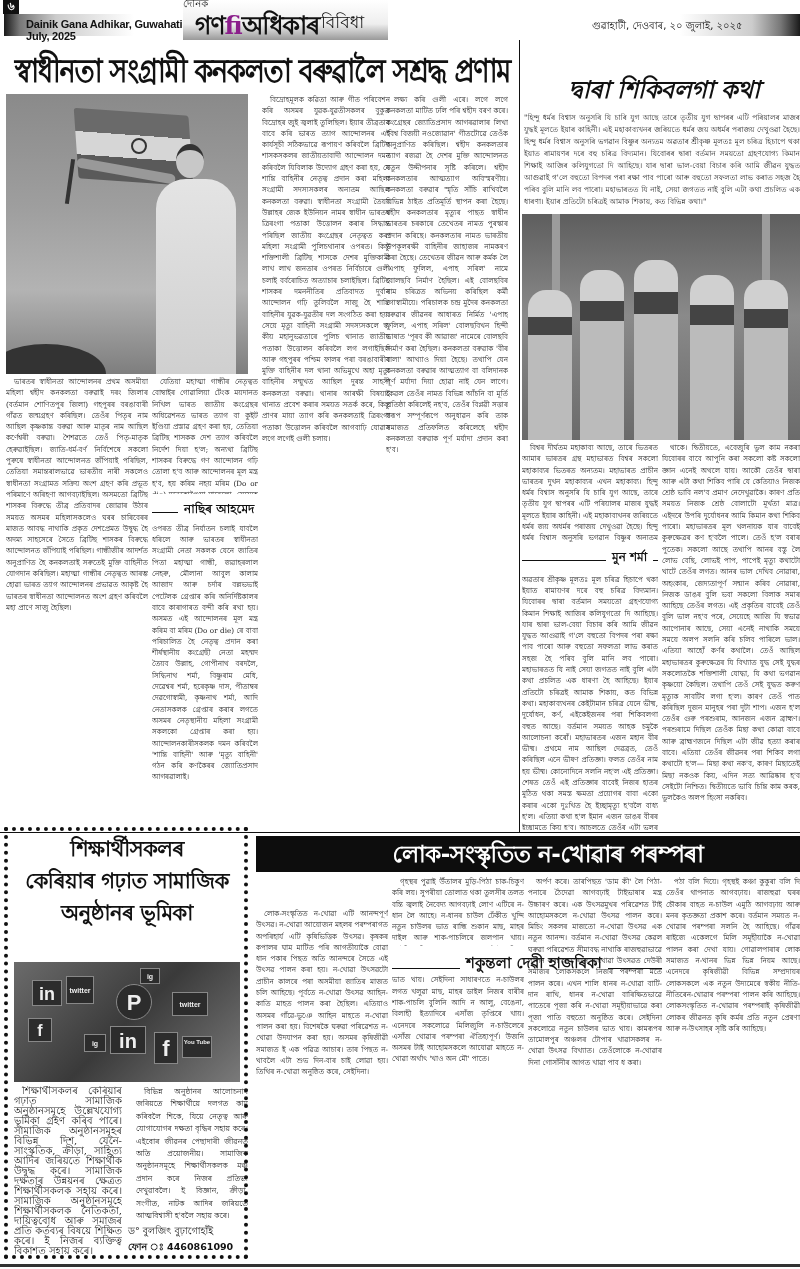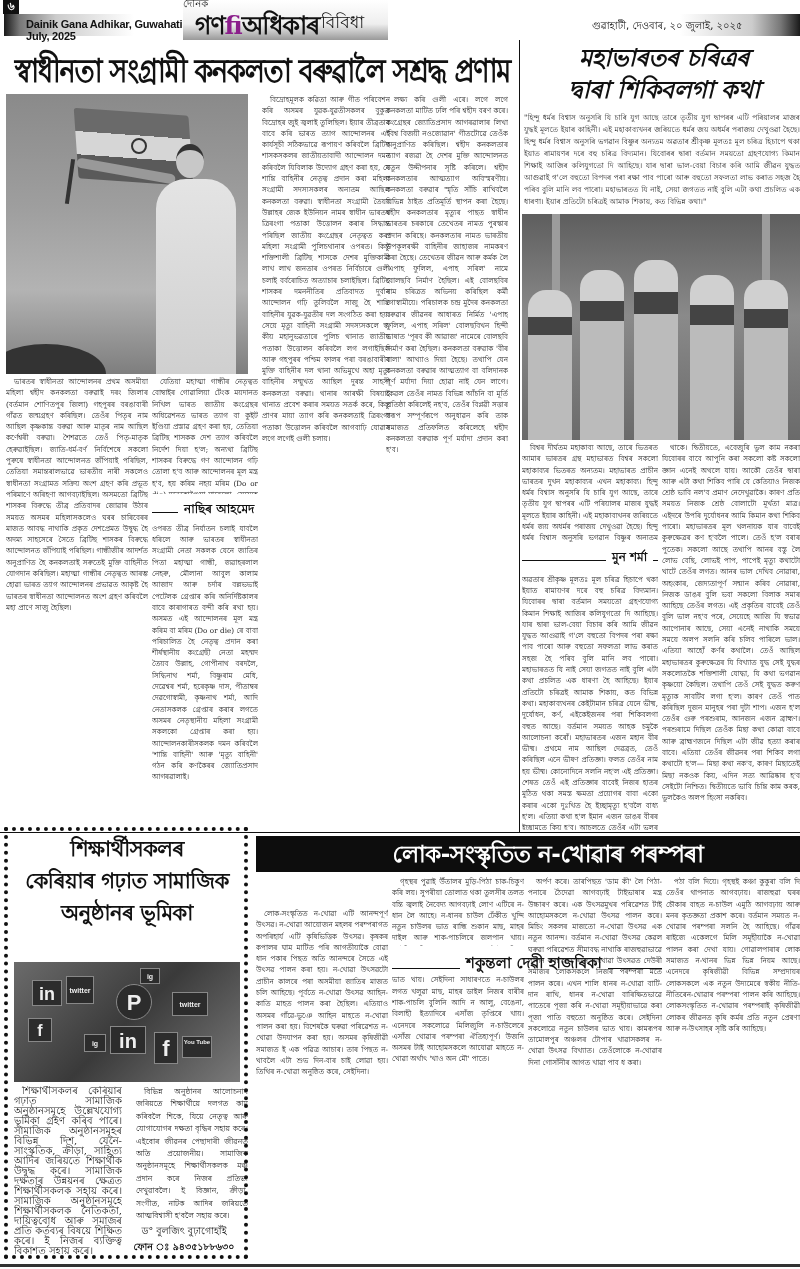--- a/index.html
+++ b/index.html
@@ -49,21 +49,21 @@
   .photo-mb .c { position: absolute; top: 0; width: 8px; height: 226px; background: #9c9c9c; }
 
   
   .folk-banner { position: absolute; left: 256px; top: 836px; width: 584px; height: 36px; background: #0d0d0d; color: #fff; font-size: 23px; font-weight: bold; text-align: center; line-height: 36px; letter-spacing: -0.5px; }
 
   
   .dotbox { position: absolute; left: 4px; top: 827px; width: 244px; height: 432px; border: 4px dotted #111; }
   .dot-head { position: absolute; left: 14px; top: 833px; width: 226px; font-size: 21px; font-weight: bold; line-height: 32px; text-align: center; color: #111; letter-spacing: -0.5px; }
   .photo-social { position: absolute; left: 14px; top: 962px; width: 226px; height: 120px; background: linear-gradient(135deg, #6b6b6b 0%, #3a3a3a 50%, #7a7a7a 100%); overflow: hidden; }
   .tile { position: absolute; background: #2c2c2c; color: #eee; font-family: "Liberation Sans", sans-serif; font-weight: bold; text-align: center; border: 1px solid #888; }
-  .author-sig { position: absolute; font-size: 9.5px; color: #111; text-align: center; font-family: "DejaVu Sans", sans-serif; }
+  .author-sig { position: absolute; font-size: 9.5px; color: #111; text-align: left; font-family: "DejaVu Sans", sans-serif; }
 
   .bottom-rule { position: absolute; left: 0; top: 1264px; width: 800px; height: 3px; background: #333; }
 </style>
 </head>
 <body>
 
 <header class="masthead">
   <div class="page-num">৬</div>
   <div class="mast-left">
     <span>Dainik Gana Adhikar, Guwahati, Sunday, 20 July, 2025</span>
@@ -107,21 +107,21 @@
     </div>
   <div class="col" style="left:386px; top:94px; width:122px; height:730px;">
       <p>লক্ষ্য কৰি গুলী এৰে। লগে লগে কনকলতা মাটিত ঢলি পৰি শ্বহীদ বৰণ কৰে। কংগ্ৰেছৰ জ্যোতিপ্ৰসাদ আগৰৱালাৰ লিখা 'বিশ্ব বিজয়ী নওজোৱান' গীতটোৱে তেওঁক অনুপ্ৰাণিত কৰিছিল। শ্বহীদ কনকলতাৰ ত্যাগ ৰজৱা হৈ দেশৰ মুক্তি আন্দোলনত নতুন উদ্দীপনাৰ সৃষ্টি কৰিলে। শ্বহীদ কনকলতাৰ আত্মত্যাগ অবিস্মৰণীয়। কনকলতা বৰুৱাৰ স্মৃতি সাঁচি ৰাখিবলৈ বিভিন্ন ঠাইত প্ৰতিমূৰ্তি স্থাপন কৰা হৈছে। শ্বহীদ কনকলতাৰ মৃত্যুৰ পাছত স্বাধীন ভাৰতৰ চৰকাৰে তেখেতৰ নামত পুৰস্কাৰ প্ৰদান কৰিছে। কনকলতাৰ নামত ভাৰতীয় উপকূলৰক্ষী বাহিনীৰ জাহাজৰ নামকৰণ কৰা হৈছে। তেখেতৰ জীৱন আৰু কৰ্মক লৈ 'এপাহ ফুলিল, এপাহ সৰিল' নামে বোলছবি নিৰ্মাণ হৈছিল। এই বোলছবিৰ নাম চৰিত্ৰত অভিনয় কৰিছিল কৰ্মী গোস্বামীয়ে। পৰিচালক চন্দ্ৰ মুদৈৰ কনকলতা বৰুৱাৰ জীৱনৰ আধাৰত নিৰ্মিত 'এপাহ ফুলিল, এপাহ সৰিল' বোলছবিখন হিন্দী ভাষাত 'পূৰব কী আৱাজ' নামেৰে বোলছবি নিৰ্মাণ কৰা হৈছিল। কনকলতা বৰুৱাক 'বীৰ বালা' আখ্যাও দিয়া হৈছে। তথাপি যেন কনকলতা বৰুৱাৰ আত্মত্যাগ বা বলিদানক পূৰ্ণ মৰ্যাদা দিয়া হোৱা নাই যেন লাগে। কেৱল তেওঁৰ নামত বিভিন্ন আঁচনি বা মূৰ্তি প্ৰতিষ্ঠা কৰিলেই নহ'ব, তেওঁৰ বিপ্লৱী সত্তাৰ স্বৰূপ সম্পূৰ্ণৰূপে অনুধাৱন কৰি তাক সমাজত প্ৰতিফলিত কৰিলেহে শ্বহীদ কনকলতা বৰুৱাক পূৰ্ণ মৰ্যাদা প্ৰদান কৰা হ'ব।</p>
     </div>
 </article>
 
 <div class="rule" style="left:519px; top:40px; width:1px; height:792px;"></div>
 
 <article>
   <h2 class="mb-head">
-    <span>মহাভাৰতৰ চৰিত্ৰৰ</span><br>
+    <br>
     <span>দ্বাৰা শিকিবলগা কথা</span>
   </h2>
   <div class="mb-intro">"হিন্দু ধৰ্মৰ বিশ্বাস অনুসৰি যি চাৰি যুগ আছে তাৰে তৃতীয় যুগ দ্বাপৰৰ এটি পৰিয়ালৰ মাজৰ যুদ্ধই মূলতে ইয়াৰ কাহিনী। এই মহাকাব্যখনৰ জৰিয়তে ধৰ্মৰ জয় অধৰ্মৰ পৰাজয় দেখুওৱা হৈছে। হিন্দু ধৰ্মৰ বিশ্বাস অনুসৰি ভগৱান বিষ্ণুৰ অন্যতম অৱতাৰ শ্ৰীকৃষ্ণ মূলতঃ মূল চৰিত্ৰ হিচাপে থকা ইয়াত ৰামায়ণৰ দৰে বহু চৰিত্ৰ বিদ্যমান। যিবোৰৰ দ্বাৰা বৰ্তমান সময়তো গ্ৰহণযোগ্য কিমান শিক্ষাই আজিৰ কলিযুগতো দি আহিছে। যাৰ দ্বাৰা ভাল-বেয়া বিচাৰ কৰি আমি জীৱন যুদ্ধত আগুৱাই গ'লে বহুতো বিপদৰ পৰা ৰক্ষা পাব পাৰো আৰু বহুতো সফলতা লাভ কৰাত সহজ হৈ পৰিব বুলি মানি লব পাৰো। মহাভাৰতত যি নাই, সেয়া জগতত নাই বুলি এটা কথা প্ৰচলিত এক ধাৰণা। ইয়াৰ প্ৰতিটো চৰিত্ৰই আমাক শিকায়, কত বিভিন্ন কথা।"</div>
   <div class="photo-mb" title="মহাভাৰতৰ চৰিত্ৰসমূহ">
     <div class="c" style="left:30px;"></div>
     <div class="c" style="left:240px;"></div>
     <div class="p" style="left:6px; height:150px;"></div>
     <div class="p" style="left:58px; height:170px;"></div>
     <div class="p" style="left:112px; height:180px;"></div>
     <div class="p" style="left:168px; height:165px;"></div>
@@ -161,21 +161,21 @@
     <div class="tile" style="left:70px; top:72px; width:22px; height:18px; font-size:7px; line-height:18px;">ig</div>
     <div class="tile" style="left:158px; top:30px; width:36px; height:24px; font-size:7px; line-height:24px;">twitter</div>
   </div>
   <div class="col" style="left:14px; top:1086px; width:108px; height:168px; font-size:10px; line-height:10px;">
       <p>শিক্ষাৰ্থীসকলৰ কেৰিয়াৰ গঢ়াত সামাজিক অনুষ্ঠানসমূহে উল্লেখযোগ্য ভূমিকা গ্ৰহণ কৰিব পাৰে। সামাজিক অনুষ্ঠানসমূহৰ বিভিন্ন দিশ, যেনে- সাংস্কৃতিক, ক্ৰীড়া, সাহিত্য আদিৰ জৰিয়তে শিক্ষাৰ্থীক উদ্বুদ্ধ কৰে। সামাজিক দক্ষতাৰ উন্নয়নৰ ক্ষেত্ৰত শিক্ষাৰ্থীসকলক সহায় কৰে। সামাজিক অনুষ্ঠানসমূহে শিক্ষাৰ্থীসকলক নৈতিকতা, দায়িত্ববোধ আৰু সমাজৰ প্ৰতি কৰ্তব্যৰ বিষয়ে শিক্ষিত কৰে। ই নিজৰ ব্যক্তিত্ব বিকাশত সহায় কৰে।</p>
     </div>
   <div class="col" style="left:128px; top:1086px; width:112px; height:136px; font-size:7.6px; line-height:12.4px;margin-left:8px;">
       <p>বিভিন্ন অনুষ্ঠানৰ আলোচনাৰ জৰিয়তে শিক্ষাৰ্থীয়ে দলগত কাম কৰিবলৈ শিকে, যিয়ে নেতৃত্ব আৰু যোগাযোগৰ দক্ষতা বৃদ্ধিৰ সহায় কৰে। এইবোৰ জীৱনৰ পেছাদাৰী জীৱনত অতি প্ৰয়োজনীয়। সামাজিক অনুষ্ঠানসমূহে শিক্ষাৰ্থীসকলক মঞ্চ প্ৰদান কৰে নিজৰ প্ৰতিভা দেখুৱাবলৈ। ই বিজ্ঞান, ক্ৰীড়া, সংগীত, নাটক আদিৰ জৰিয়তে আত্মবিশ্বাসী হ'বলৈ সহায় কৰে।</p>
     </div>
   <div class="author-sig" style="left:128px; top:1224px; width:112px;">ড° বুলজিৎ বুঢ়াগোহাঁই</div>
-  <div class="author-sig" style="left:128px; top:1240px; width:112px; font-weight:bold;">ফোন ঃ ৯৪৩৫১৮৮৬৩০</div>
+  <div class="author-sig" style="left:128px; top:1240px; width:112px; font-weight:bold;">ফোন ঃ 4460861090</div>
 </article>
 
 <article>
   <h2 class="folk-banner">লোক-সংস্কৃতিত ন-খোৱাৰ পৰম্পৰা</h2>
   <div class="col" style="left:256px; top:876px; width:132px; height:384px;margin-top:32px;">
       <p>লোক-সংস্কৃতিত ন-খোৱা এটি আনন্দপূৰ্ণ উৎসৱ। ন-খোৱা আয়োজন মহলৰ পৰম্পৰাগত অপৰিহাৰ্য এটি কৃষিভিত্তিক উৎসৱ। কৃষকৰ কপালৰ ঘাম মাটিত পৰি আগতীয়াকৈ বোৱা ধান পকাৰ পিছত অতি আনন্দৰে সৈতে এই উৎসৱ পালন কৰা হয়। ন-খোৱা উৎসৱটো প্ৰাচীন কালৰে পৰা অসমীয়া জাতিৰ মাজত চলি আহিছে। পূৰ্বতে ন-খোৱা উৎসৱ আহিন-কাতি মাহত পালন কৰা হৈছিল। এতিয়াও অসমৰ গাঁৱে-ভুঞে আহিন মাহতে ন-খোৱা পালন কৰা হয়। বিশেষকৈ ঘৰুৱা পৰিৱেশত ন-খোৱা উদযাপন কৰা হয়। অসমৰ কৃষিজীৱী সমাজত ই এক পৱিত্ৰ আচাৰ। তাৰ পিছত ন-খাবলৈ এটা শুভ দিন-বাৰ চাই লোৱা হয়। তিথিৰ ন-খোৱা অনুষ্ঠিত কৰে, সেইদিনা।</p>
     </div>
   <div class="col" style="left:392px; top:876px; width:132px; height:70px;">
       <p>গৃহস্থৰ পুৱাই উঁতালৰ মুড়ি-পিঠা চাক-চিকুণ কৰি লয়। সুপৰীয়া তোলাত থকা তুলসীৰ তলত বন্তি জ্বলাই নৈবেদ্য আগবঢ়াই লোণ এটিৰে ন-ধান লৈ আহে। ন-ধানৰ চাউল ঢেঁকীত খুন্দি নতুন চাউলৰ ভাত ৰান্ধি শুকান মাছ, মাহৰ দাইল আৰু শাক-পাচলিৰে জলপান খায়। সেইদিনা নিশা বা কোনো কোনো ঠাইত দিনৰ ভাগত গাঁওৰ ৰাইজ মিলি ন-খাৱৰ চাউলৰ ভাত খায়। সেইদিনা সাধাৰণতে ন-চাউলৰ লগত খলুৱা মাছ, মাহৰ ডাইল নিজৰ বাৰীৰ শাক-পাচলি বুলিনি আদি ন আলু, বেঙেনা, বিলাহী ইত্যাদিৰে এসাঁজ তৃপ্তিৰে খায়। এনেদৰে সকলোৱে মিলিজুলি ন-চাউলেৰে এসাঁজ খোৱাৰ পৰম্পৰা ঐতিহ্যপূৰ্ণ। উজনি অসমৰ টাই আহোমসকলে আযোৱা মাহতে ন-খোৱা অৰ্থাৎ 'খাও অন মৌ' পাতে।</p>
     </div>

